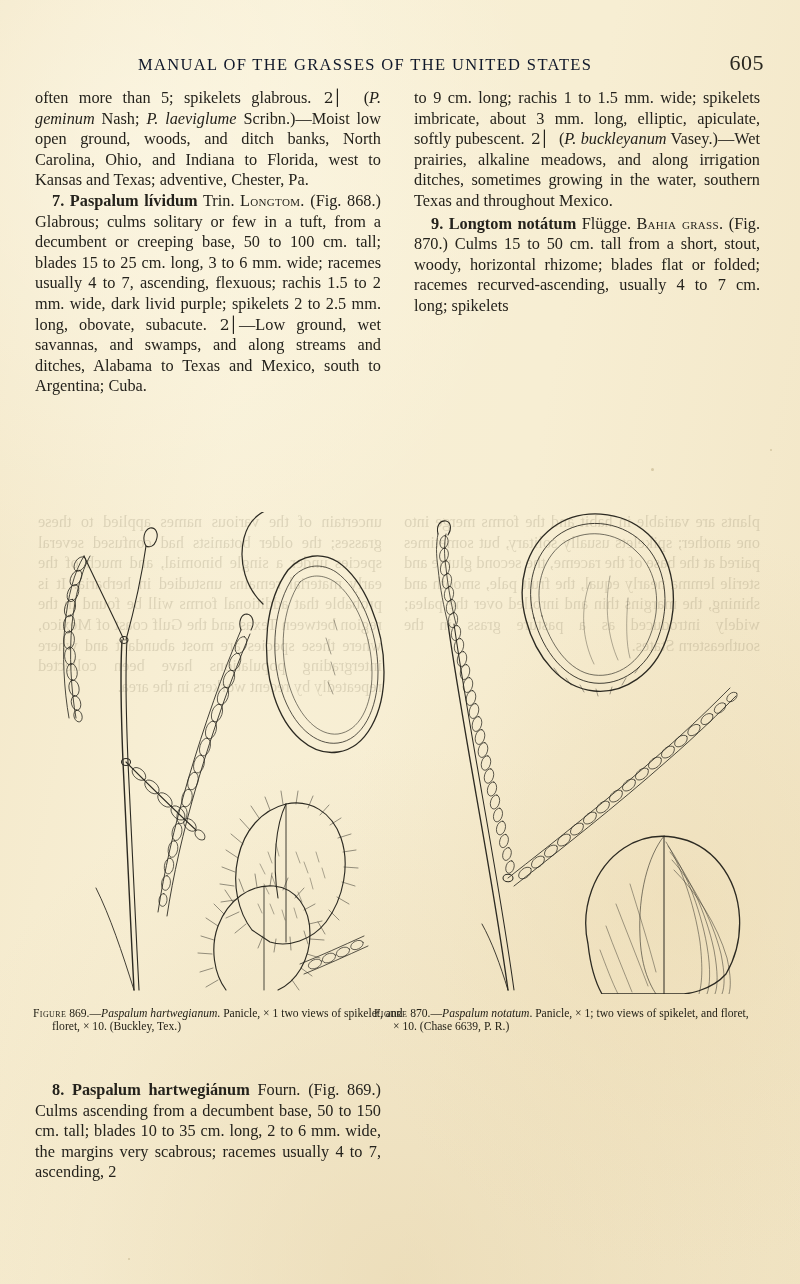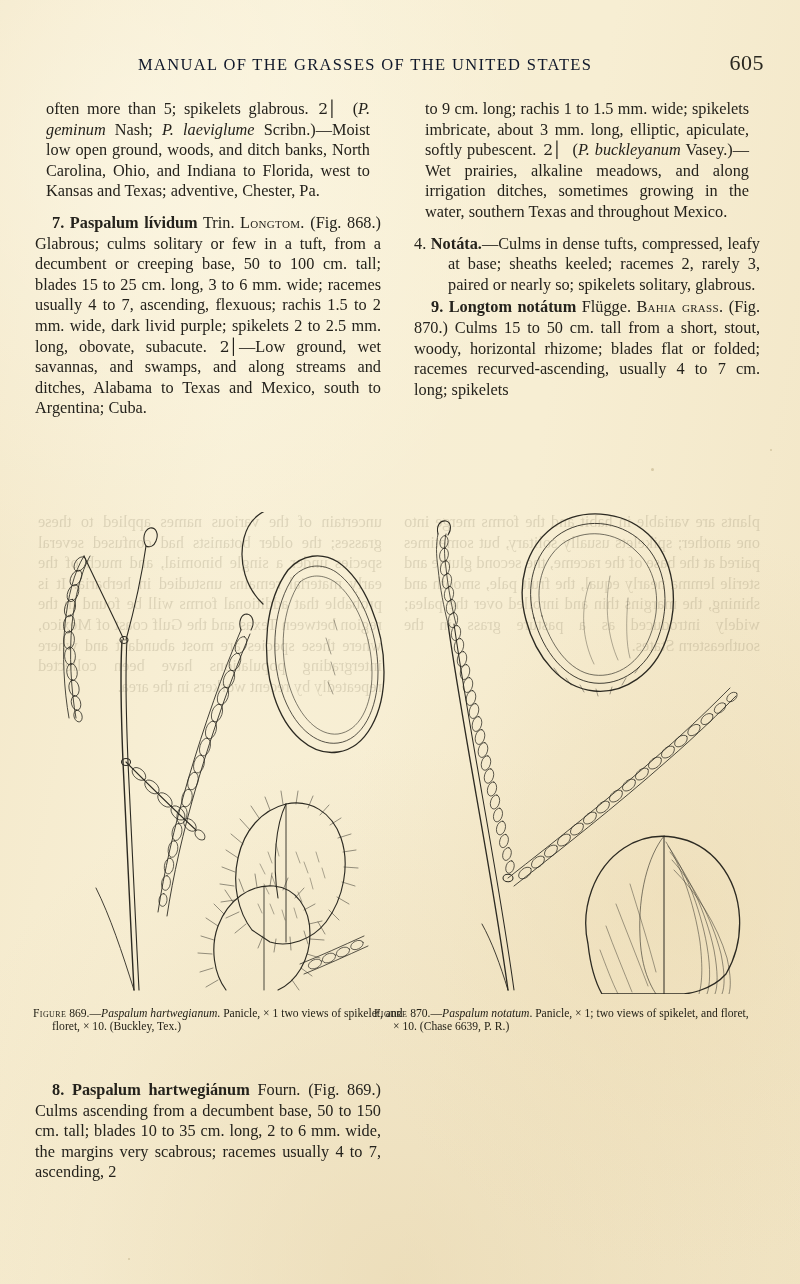--- a/index.html
+++ b/index.html
@@ -66,21 +66,21 @@
     text-align: justify;
     text-justify: inter-word;
     color: #24221c;
   }
   .col.left  { left: 35px; }
   .col.right { left: 414px; }
 
   .col-top    { top: 88px; }
   .col-bottom { top: 1080px; }
 
-  p.para { margin: 11px; text-indent: 0; }
+  p.para { margin: 0; text-indent: 0; }
   p.indent { margin: 0; text-indent: 17px; }
 
   .sp-name { font-weight: bold; }
   .ital { font-style: italic; }
   .smallcaps {
     font-variant: small-caps;
     letter-spacing: 0.3px;
   }
   
   .perennial {
@@ -178,24 +178,20 @@
   </div>
 
   <div class="col right col-top">
 
     <p class="para">
       <span>to 9 cm. long; rachis 1 to 1.5 mm. wide; spikelets imbricate, about 3 mm. long, elliptic, apiculate, softly pubescent.</span>
       <span class="perennial">2│</span>
       &nbsp;<span>(</span><span class="ital">P. buckleyanum</span><span> Vasey.)</span><span>—Wet prairies, alkaline meadows, and along irrigation ditches, sometimes growing in the water, southern Texas and throughout Mexico.</span>
     </p>
 
-    <p class="key-entry gap-before" style="margin-top:9px;">
-      <span>4.</span>
-      <span class="sp-name">Notáta.</span><span>—Culms in dense tufts, compressed, leafy at base; sheaths keeled; racemes 2, rarely 3, paired or nearly so; spikelets solitary, glabrous.</span>
-    </p>
 
     <p class="indent" style="margin-top:2px;">
       <span class="sp-name">9.</span>
       <span class="sp-name">Longtom notátum</span>
       <span>Flügge.</span>
       <span class="smallcaps">Bahia grass.</span>
       <span>(Fig. 870.)</span>
       <span>Culms 15 to 50 cm. tall from a short, stout, woody, horizontal rhizome; blades flat or folded; racemes recurved-ascending, usually 4 to 7 cm. long; spikelets</span>
     </p>
   </div>

